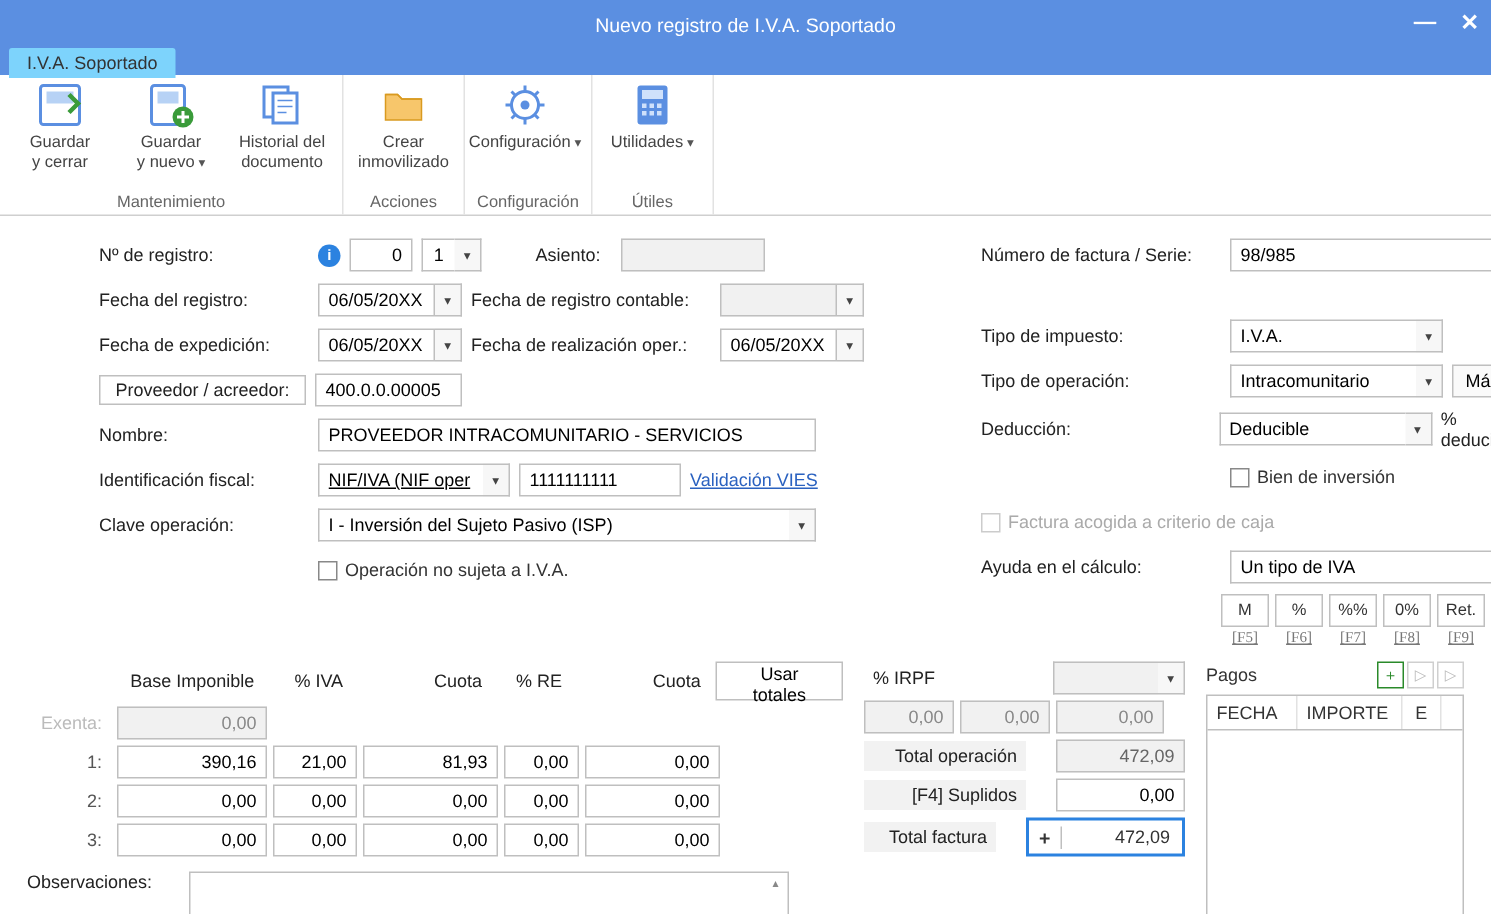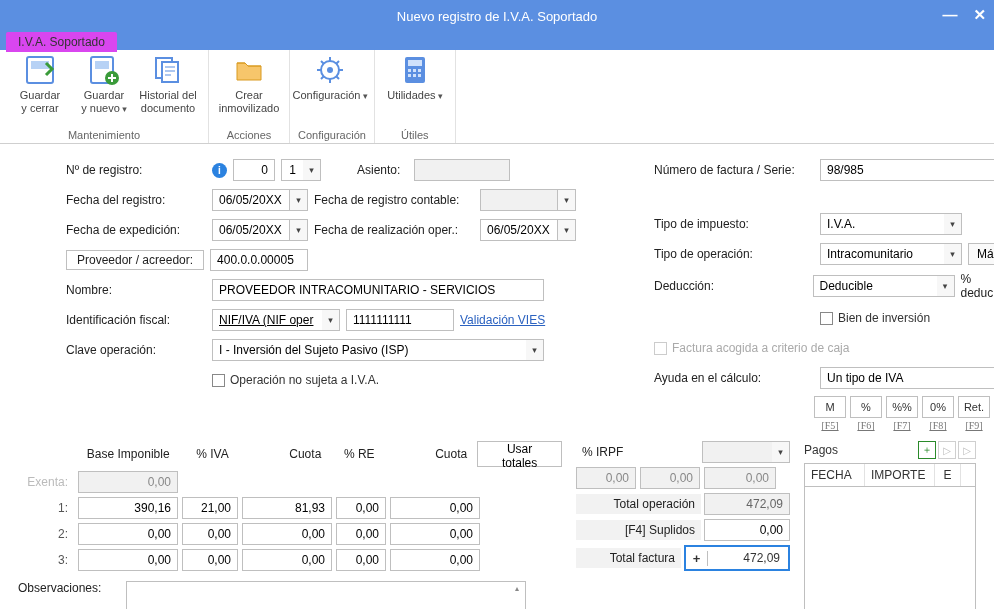--- a/index.html
+++ b/index.html
@@ -3,25 +3,25 @@
 <meta charset="utf-8">
 <style>
 * { box-sizing: border-box; font-family: "Segoe UI", Tahoma, sans-serif; }
 body { margin: 0; background: #fff; font-size: 12px; color: #333; }
 
 .titlebar { background: #5B8FE1; color: #fff; height: 32px; display: flex; align-items: center; justify-content: center; position: relative; }
 .titlebar .title { font-size: 13px; }
 .titlebar .win-controls { position: absolute; right: 8px; top: 6px; display: flex; gap: 16px; font-size: 15px; font-weight: bold; }
 
 .tabrow { background: #5B8FE1; height: 18px; position: relative; }
-.tabrow .tab { position: absolute; top: 0; left: 6px; background: #d946ef; padding: 3px 12px 3px 12px; font-size: 12px; border-radius: 2px 2px 0 0; }
+.tabrow .tab { position: absolute; top: 0; left: 6px; background: #7dd3fc; padding: 3px 12px 3px 12px; font-size: 12px; border-radius: 2px 2px 0 0; }
 
 .ribbon { display: flex; border-bottom: 1px solid #cfcfcf; background: #fff; min-height: 94px; }
 .ribbon-group { display: flex; flex-direction: column; border-right: 1px solid #e2e2e2; padding: 4px 8px 2px 8px; }
-.ribbon-group .btns { display: flex; flex: 1; align-items: flex-start; }
+.ribbon-group .btns { display: flex; gap: 10px; flex: 1; align-items: flex-start; }
 .ribbon-btn { display: flex; flex-direction: column; align-items: center; width: 64px; cursor: pointer; }
 .ribbon-btn .ico { width: 32px; height: 32px; margin-bottom: 3px; }
 .ribbon-btn .lbl { font-size: 11px; line-height: 13px; text-align: center; color: #444; }
 .ribbon-group .grp-label { text-align: center; font-size: 11px; color: #666; margin-top: 2px; }
 .drop-arrow::after { content: " \25BE"; font-size: 9px; color: #555; }
 
 .form-area { padding: 14px 18px 10px 18px; display: flex; gap: 30px; }
 .col { flex: 1; display: flex; flex-direction: column; gap: 6px; margin-left: 48px; }
 
 .row { display: flex; align-items: center; gap: 6px; min-height: 24px; }
@@ -54,21 +54,21 @@
 .gh.re { width: 50px; } .gh.cuota2 { width: 90px; }
 .gh.lab { width: 56px; justify-content: flex-end; color: #555; }
 .gh.lab.disabled { color: #bbb; }
 .gcell { border: 1px solid #bfbfbf; height: 22px; padding: 1px 6px; text-align: right; font-size: 12px; background: #fff; }
 .gcell.base { width: 100px; } .gcell.iva { width: 56px; } .gcell.cuota { width: 90px; }
 .gcell.re { width: 50px; } .gcell.cuota2 { width: 90px; }
 .gcell.ro { background: #f1f1f1; color: #888; }
 .use-totals { border: 1px solid #bfbfbf; height: 26px; padding: 0 10px; font-size: 12px; background: #fff; cursor: pointer; }
 
 .right-of-grid { width: 214px; display: flex; flex-direction: column; gap: 4px; }
-.mini-row { display: flex; gap: 3px; align-items: center; justify-content: flex-end; }
+.mini-row { display: flex; gap: 20px; align-items: center; justify-content: flex-end; }
 .mini-lbl { flex: 1; text-align: right; font-size: 12px; color: #222; padding-right: 4px; }
 .mini-lbl.dim { background: #f2f2f2; padding: 3px 6px; }
 .mini-val { border: 1px solid #bfbfbf; width: 86px; height: 22px; text-align: right; padding: 1px 6px; font-size: 12px; background: #fff; }
 .mini-val.ro { background: #f1f1f1; color: #666; }
 .irpf-head { display: flex; gap: 4px; }
 .irpf-head .gcell { width: 60px; }
 .total-factura { border: 2px solid #2b82e0; display: flex; align-items: center; height: 26px; }
 .total-factura .plus { width: 22px; text-align: center; border-right: 1px solid #bfbfbf; cursor: pointer; font-weight: bold; font-size: 13px; }
 .total-factura .val { flex: 1; text-align: right; padding: 0 8px; font-size: 12px; }
 

